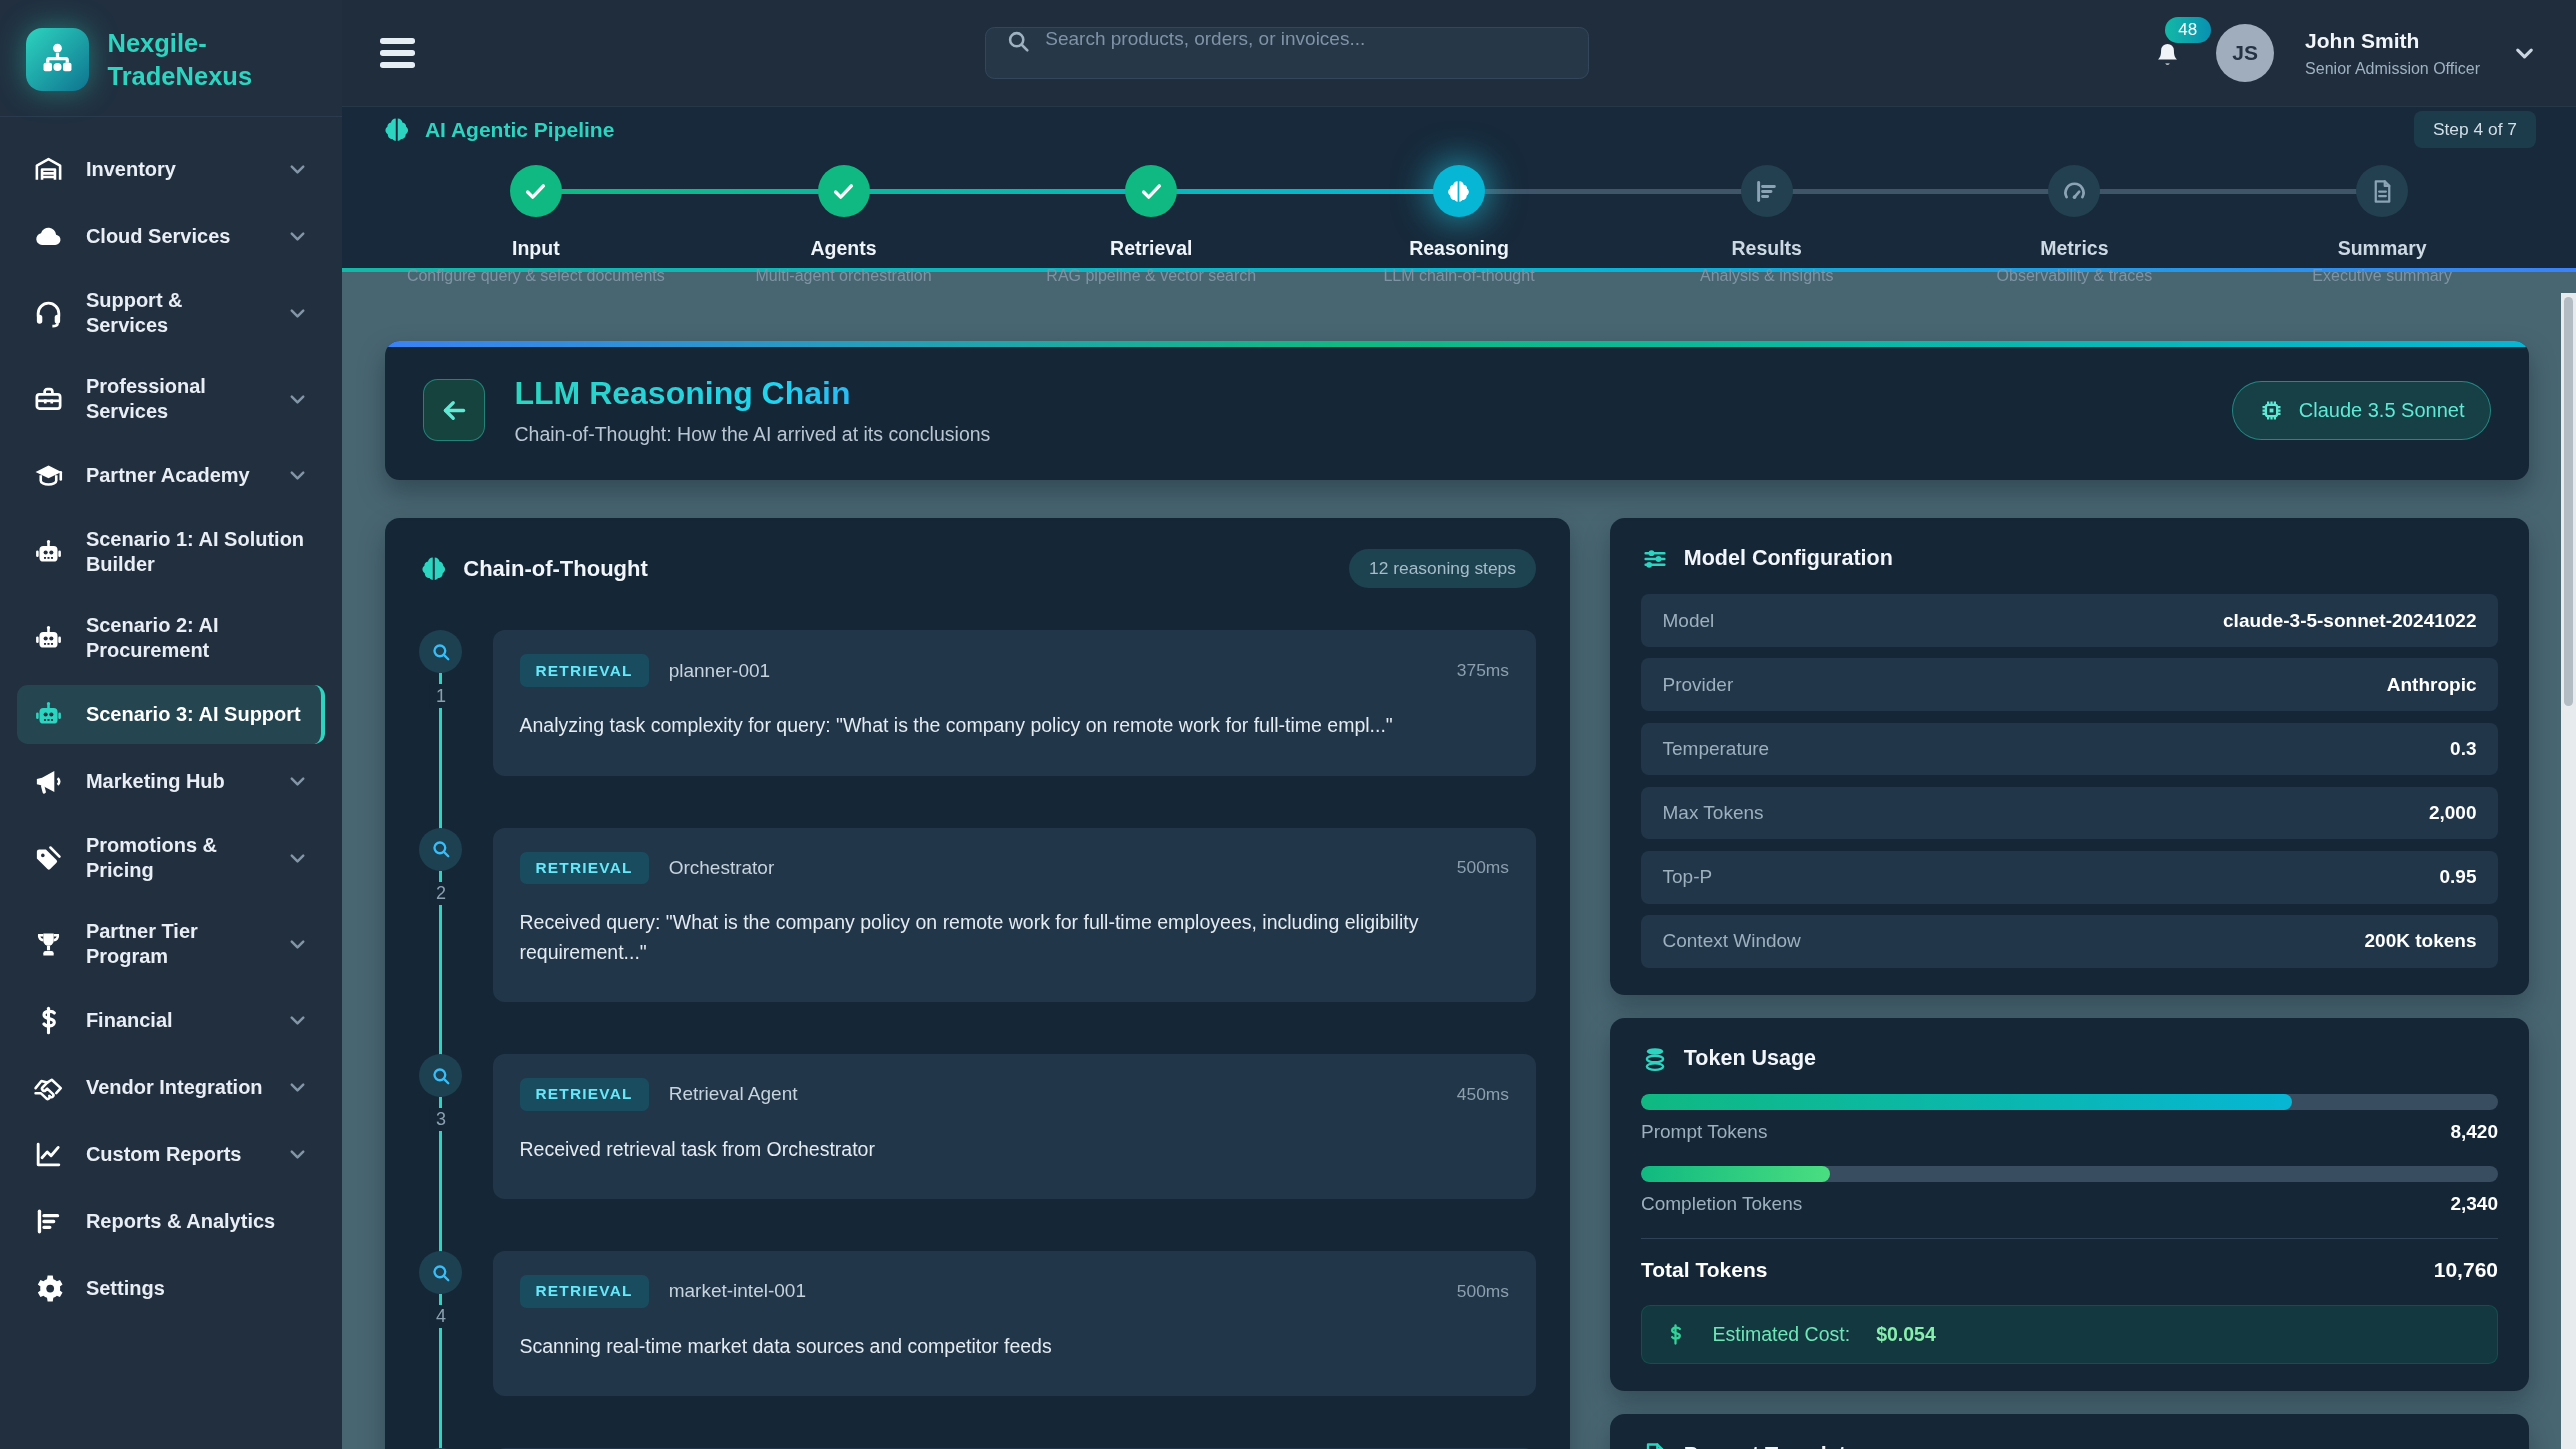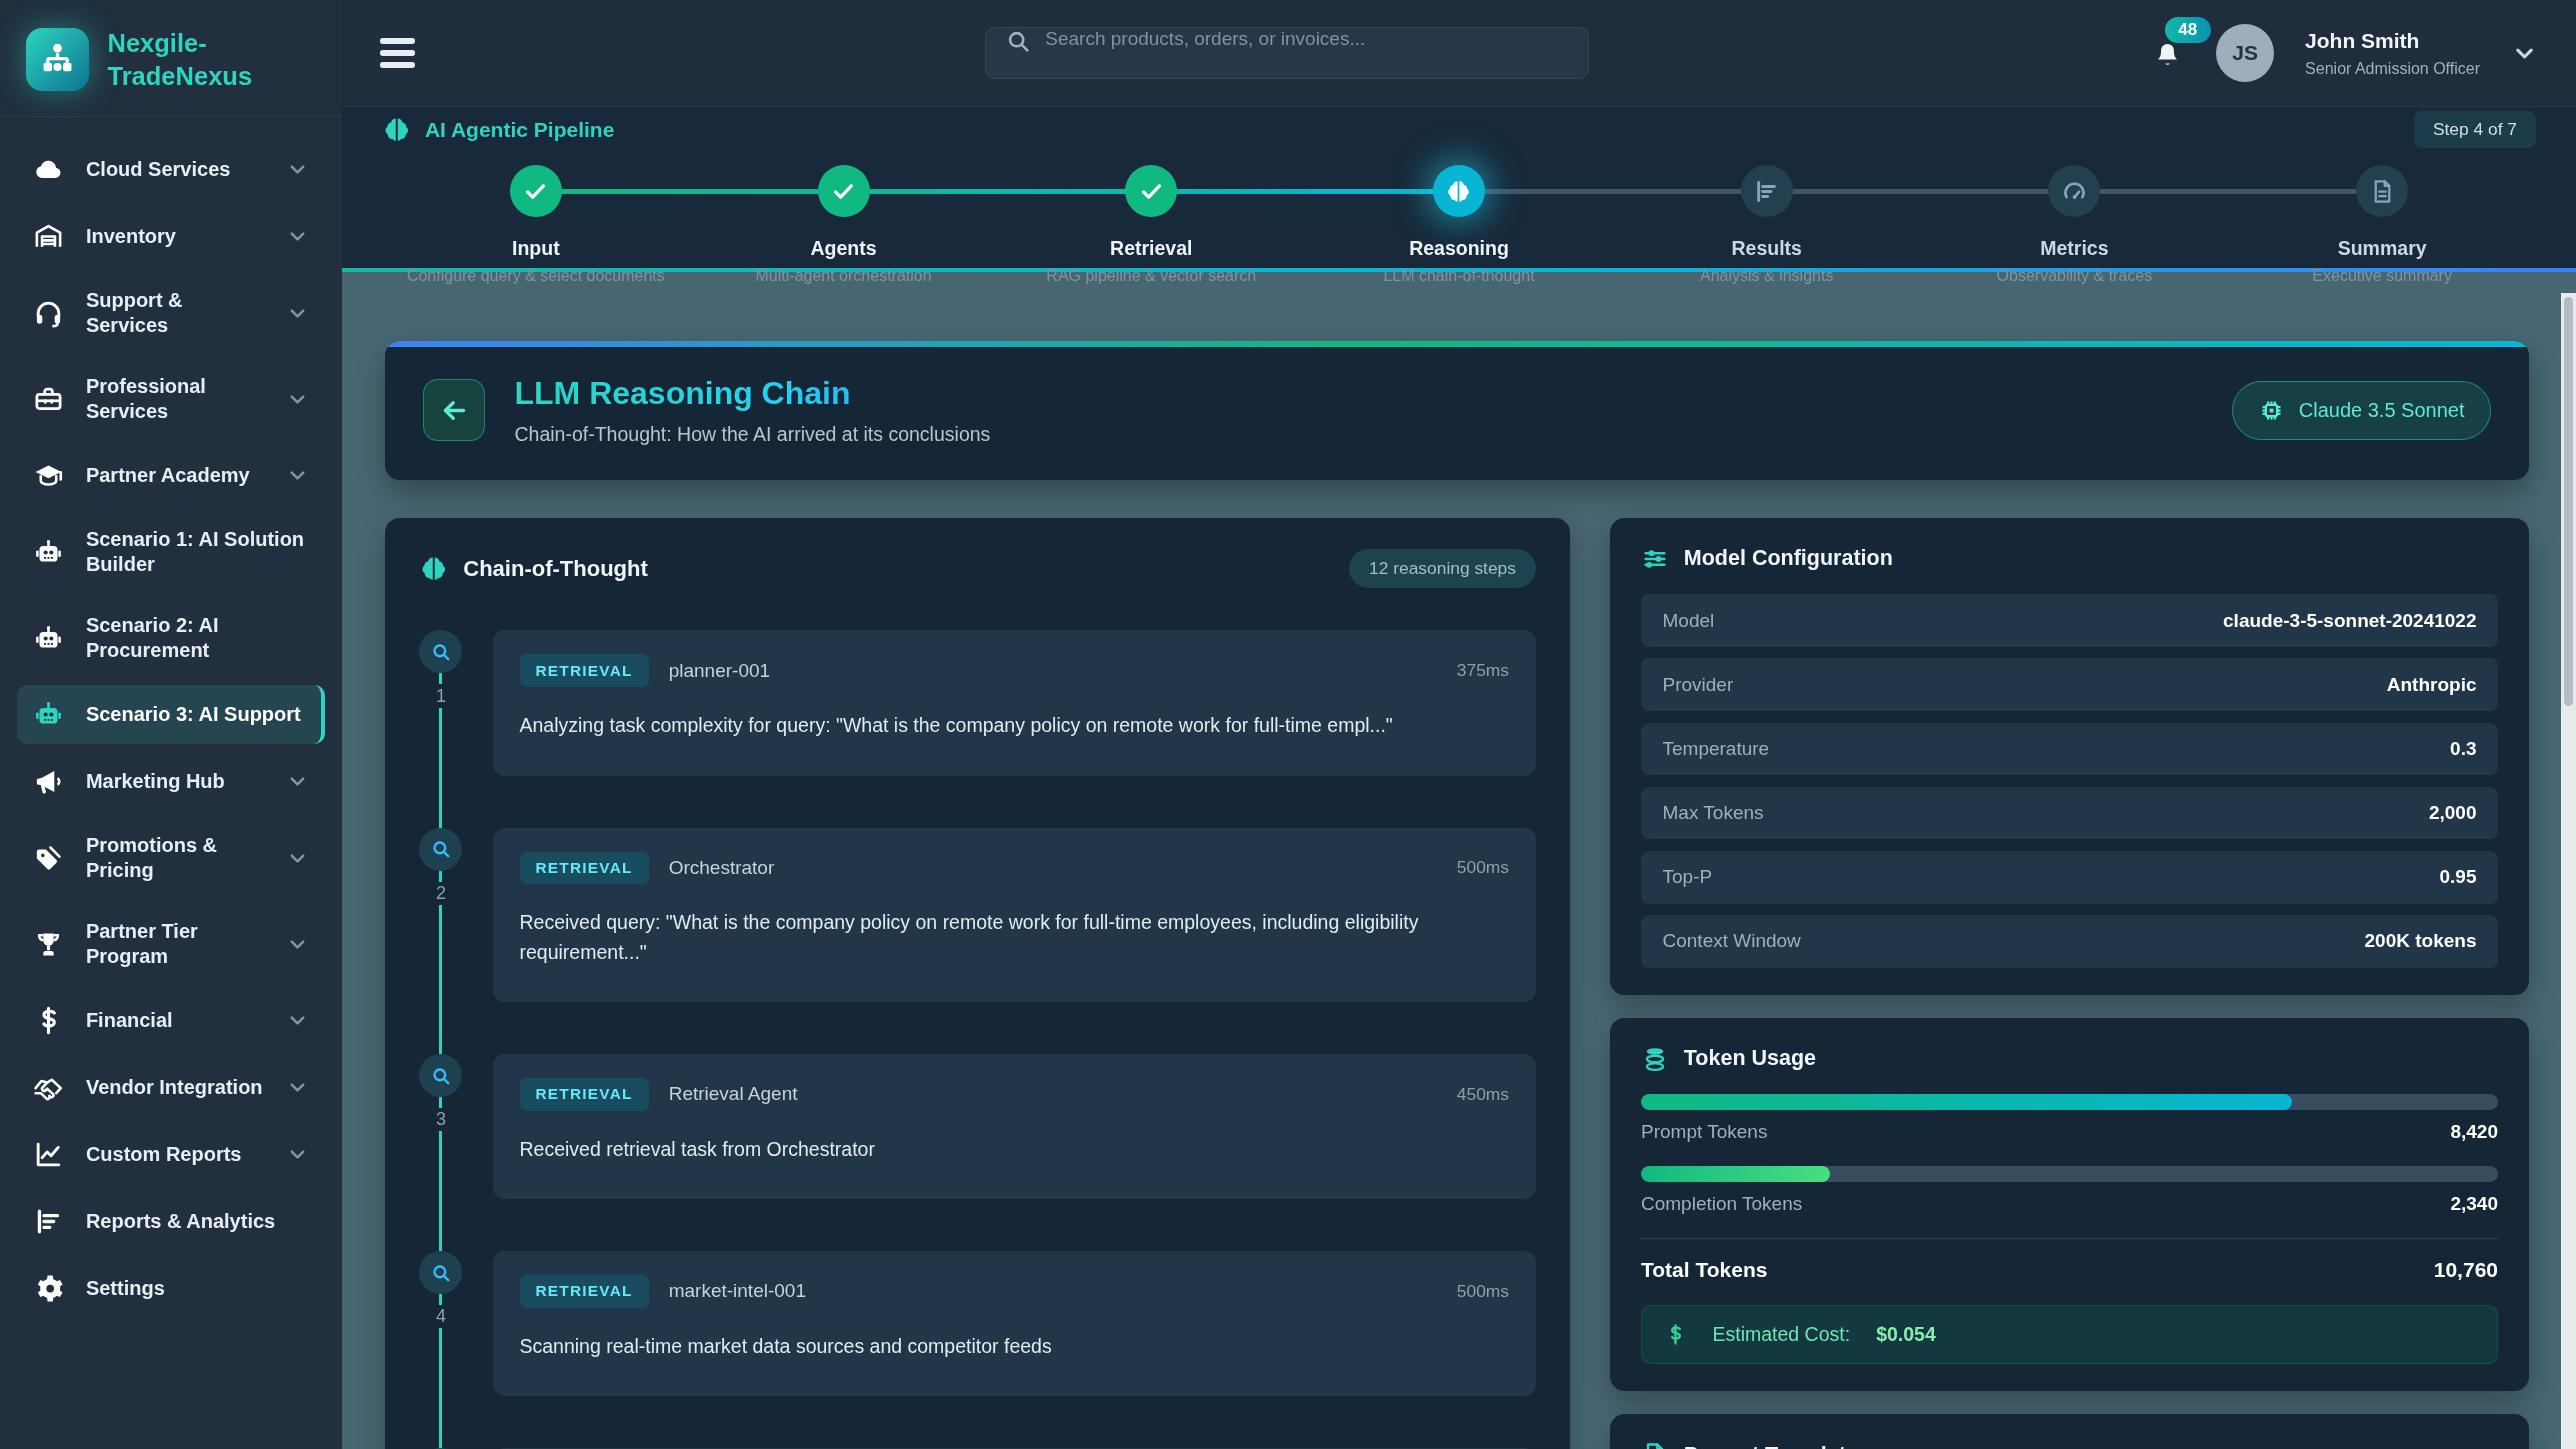--- a/index.html
+++ b/index.html
@@ -26,21 +26,21 @@
   .topbar { position:absolute; left:342px; top:0; right:0; height:107px; background:#1f2d3d; display:flex; align-items:center; padding:0 38px; z-index:5; border-bottom:1.3px solid #273748; }
   .burger { width:35px; display:flex; flex-direction:column; gap:6.7px; cursor:pointer; }
   .burger span { display:block; height:5.4px; border-radius:2.7px; background:#e6edf3; }
   .searchbox { margin-left:570px; width:604px; height:52px; background:#263748; border:1.3px solid #33475c; border-radius:9.4px; display:flex; align-items:flex-start; gap:14.8px; padding:0 19px; }
   .searchbox .icn { width:25.5px; height:25.5px; color:#9fb2c2; }
   .searchbox input { flex:1; background:transparent; border:none; outline:none; color:#d5dfe8; font-size:19px; font-family:"Liberation Sans",sans-serif; }
   .searchbox input::placeholder { color:#7f93a6; }
   .top-right { margin-left:auto; display:flex; align-items:center; gap:31px; }
   .bell-wrap { position:relative; width:35px; height:38px; cursor:pointer; color:#f0f4f8; }
   .bell-wrap .icn { width:35px; height:38px; }
-  .badge-count { position:absolute; top:-17.4px; right:-25.5px; background:linear-gradient(90deg,#14b8a6,#0891b2); color:#fff; font-size:17px; font-weight:700; padding:3.4px 13.4px; border-radius:670px; }
+  .badge-count { position:absolute; top:-17.4px; right:-25.5px; background:linear-gradient(90deg,#14b8a6,#0891b2); color:#fff; font-size:17px; font-weight:400; padding:3.4px 13.4px; border-radius:670px; }
   .avatar { width:58px; height:58px; border-radius:50%; background:#9fadbd; color:#243244; display:flex; align-items:center; justify-content:center; font-size:21px; font-weight:700; cursor:pointer; }
   .user-meta { line-height:1.2; }
   .user-name { font-size:21px; font-weight:700; color:#f2f6f9; }
   .user-role { font-size:16px; color:#9fb2c2; margin-top:5.4px; }
   .user-chev { width:27px; height:27px; color:#cbd5e1; cursor:pointer; }
 
   
   .pipeline { position:absolute; left:342px; top:91px; right:0; height:181px; background:#17293a; z-index:4; padding:20px 40px 0 40px; border-bottom:4.7px solid transparent; border-image:linear-gradient(90deg,#14b8a6,#06b6d4 55%,#3b82f6) 1; }
   .pl-head { display:flex; justify-content:space-between; align-items:center; }
   .pl-title { display:flex; align-items:center; gap:13.4px; color:#2dd4bf; font-size:21px; font-weight:700; }
@@ -140,41 +140,41 @@
       </div>
       <div class="logo-text">
         <div>Nexgile-</div>
         <div>TradeNexus</div>
       </div>
     </div>
     <nav class="nav">
 
         <div class="nav-item">
           <span class="icn">
-            <svg viewBox="0 0 24 24">
-              <path d="M7 18.5h10.2a4 4 0 0 0 .7-7.95A6 6 0 0 0 6.2 9.4 4.6 4.6 0 0 0 7 18.5z" fill="currentColor"></path>
-            </svg>
-          </span>
-          <span class="lbl">Cloud Services</span>
-          <span class="icn chev">
-            <svg viewBox="0 0 24 24" fill="none" stroke="currentColor" stroke-width="2.6" stroke-linecap="round" stroke-linejoin="round">
-              <path d="M6 9l6 6 6-6"></path>
-            </svg>
-          </span>
-        </div>
-
-        <div class="nav-item">
-          <span class="icn">
             <svg viewBox="0 0 24 24" fill="none" stroke="currentColor" stroke-width="2" stroke-linejoin="round">
               <path d="M3 20V9l9-5 9 5v11"></path>
               <path d="M7 20v-8h10v8"></path>
               <path d="M7 15h10M7 17.8h10"></path>
             </svg>
           </span>
           <span class="lbl">Inventory</span>
+          <span class="icn chev">
+            <svg viewBox="0 0 24 24" fill="none" stroke="currentColor" stroke-width="2.6" stroke-linecap="round" stroke-linejoin="round">
+              <path d="M6 9l6 6 6-6"></path>
+            </svg>
+          </span>
+        </div>
+
+        <div class="nav-item">
+          <span class="icn">
+            <svg viewBox="0 0 24 24">
+              <path d="M7 18.5h10.2a4 4 0 0 0 .7-7.95A6 6 0 0 0 6.2 9.4 4.6 4.6 0 0 0 7 18.5z" fill="currentColor"></path>
+            </svg>
+          </span>
+          <span class="lbl">Cloud Services</span>
           <span class="icn chev">
             <svg viewBox="0 0 24 24" fill="none" stroke="currentColor" stroke-width="2.6" stroke-linecap="round" stroke-linejoin="round">
               <path d="M6 9l6 6 6-6"></path>
             </svg>
           </span>
         </div>
 
         <div class="nav-item">
           <span class="icn">
             <svg viewBox="0 0 24 24" fill="none" stroke="currentColor" stroke-width="2.2">

